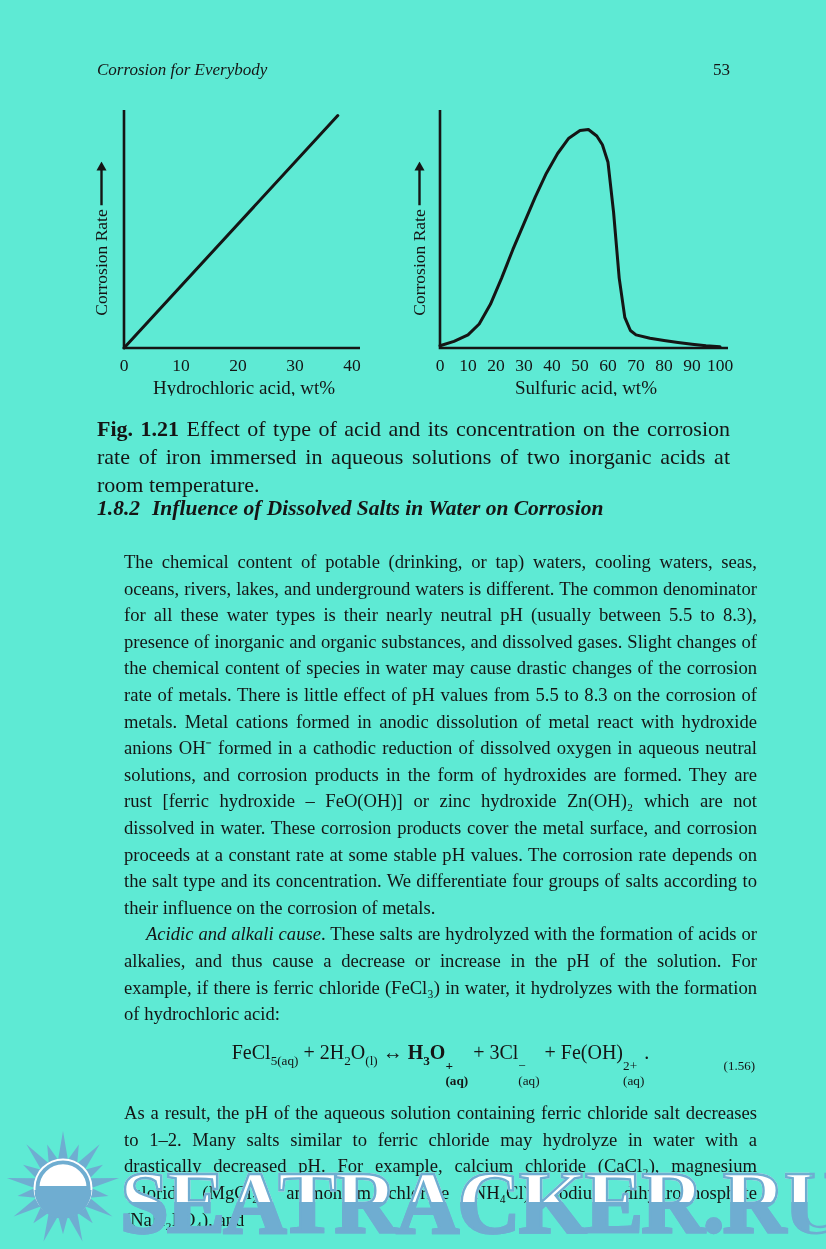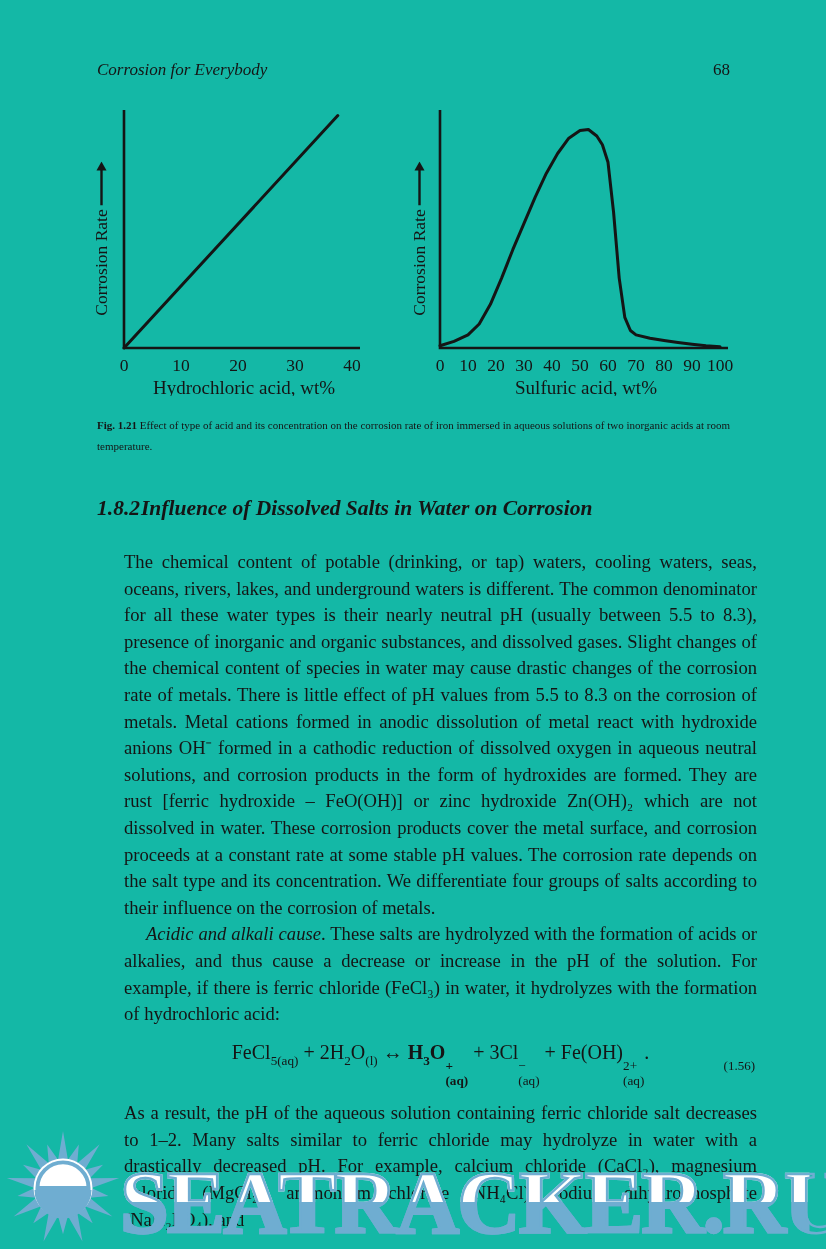--- a/index.html
+++ b/index.html
@@ -1,42 +1,42 @@
 <!DOCTYPE html>
 <html><head>
 <meta charset="utf-8">
 <style>
   html,body{margin:0;padding:0;background:#e8e8e8;}
   .page{
     position:relative; width:826px; height:1249px; margin:0 auto;
-    background:#14b8a6; overflow:hidden;
+    background:#5eead4; overflow:hidden;
     font-family:"Liberation Serif", serif; color:#151515;
   }
   
   .header{position:absolute; top:60px; left:97px; width:633px;
     display:flex; justify-content:space-between; font-size:17px;}
   .book-title{font-style:italic;}
   
   .figure-row{position:absolute; top:100px; left:88px; display:flex;}
   .chart{position:relative;}
   .chart svg.plot{display:block; margin-left:26px;}
   .ylabel{
     position:absolute; width:250px; left:-112px; top:128px;
     transform:rotate(-90deg); transform-origin:center;
     text-align:center; font-size:17.5px; white-space:nowrap;
   }
   .ylabel svg{vertical-align:-1px; margin-left:4px;}
   .chart2{margin-left:40px;}
   
   .caption{position:absolute; top:415px; left:97px; width:633px;
-    font-size:11px; line-height:21px; text-align:justify;}
+    font-size:22px; line-height:28px; text-align:justify;}
   .caption .cap-label{font-weight:bold;}
   
   .section-heading{position:absolute; top:496px; left:97px;
-    font-size:21.5px; font-weight:bold; font-style:italic; display:flex; gap:1px;}
+    font-size:21.5px; font-weight:bold; font-style:italic; display:flex; gap:12px;}
   
   .text-col{position:absolute; top:549px; left:97px; width:633px;
     font-size:18.6px; line-height:26.6px; text-align:justify;margin-left:27px;}
   .text-col p{margin:0;}
   .text-col p.indent{text-indent:22px;}
   .lead-italic{font-style:italic;}
   
   .equation{position:relative; margin:14px 0 12px 0; text-align:center;
     font-size:20px; line-height:1; white-space:nowrap;}
   .equation .eq-body{display:inline-block;}
@@ -58,21 +58,21 @@
   }
   .wm-sun{position:absolute; left:4px; bottom:2px;}
 </style>
 </head>
 <body>
 
 <div class="page">
 
   <div class="header">
     <span class="book-title">Corrosion for Everybody</span>
-    <span class="page-number">68</span>
+    <span class="page-number">53</span>
   </div>
 
   <div class="figure-row">
     <div class="chart chart1">
       <div class="ylabel">
         <span>Corrosion Rate</span><svg width="44" height="12">
             <line x1="0" y1="6" x2="36" y2="6" stroke="#151515" stroke-width="2.4"></line>
             <polygon points="35,1 44,6 35,11" fill="#151515"></polygon>
           </svg>
       </div>

